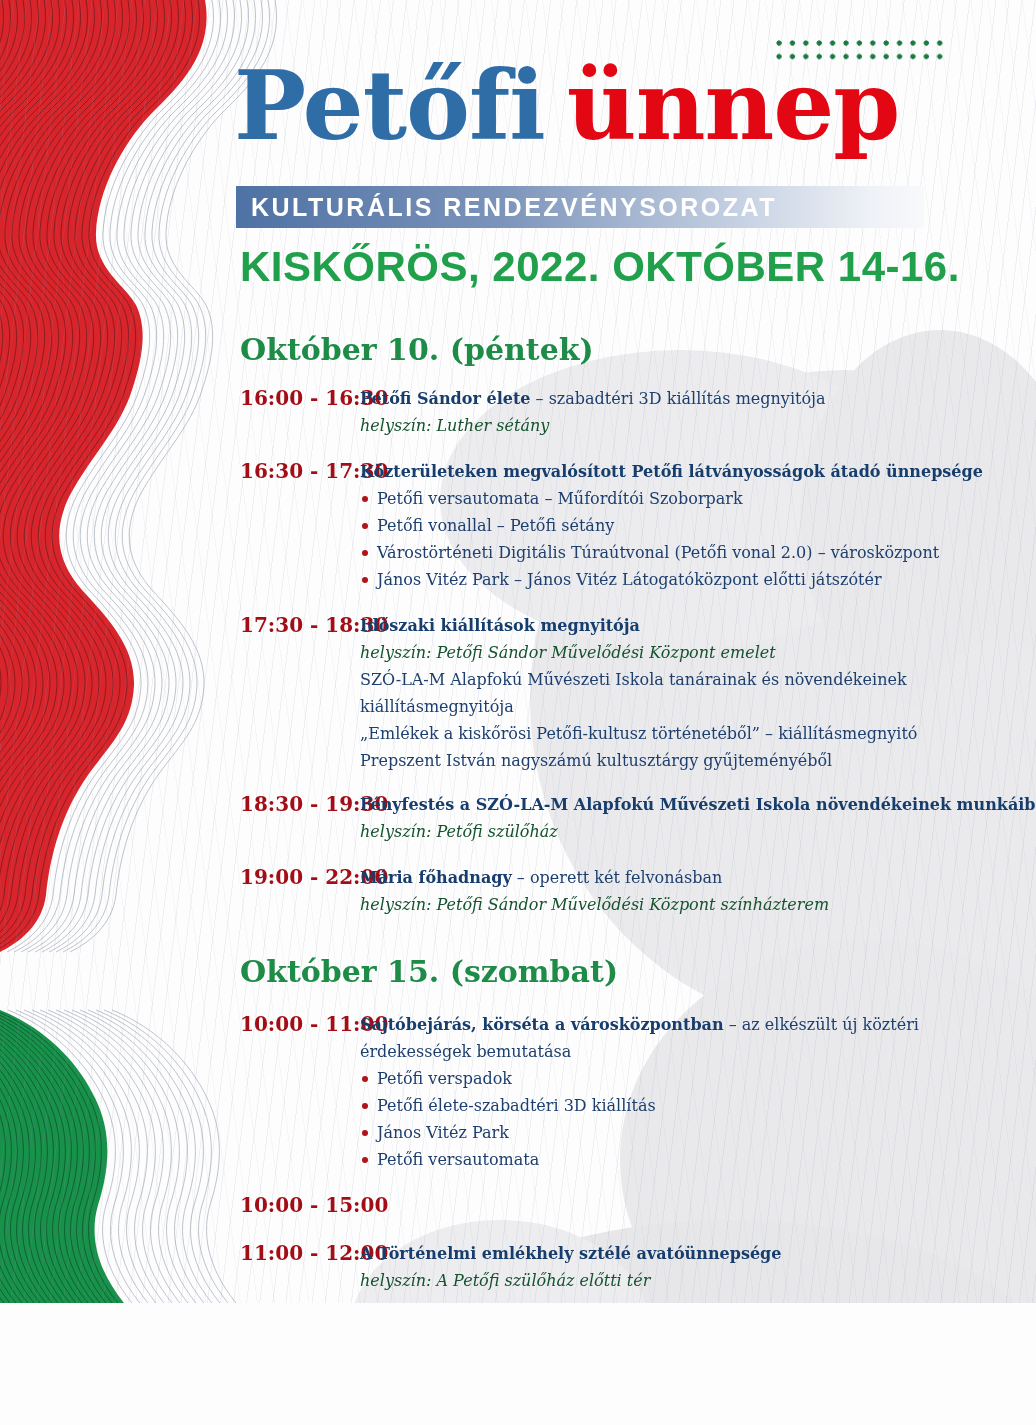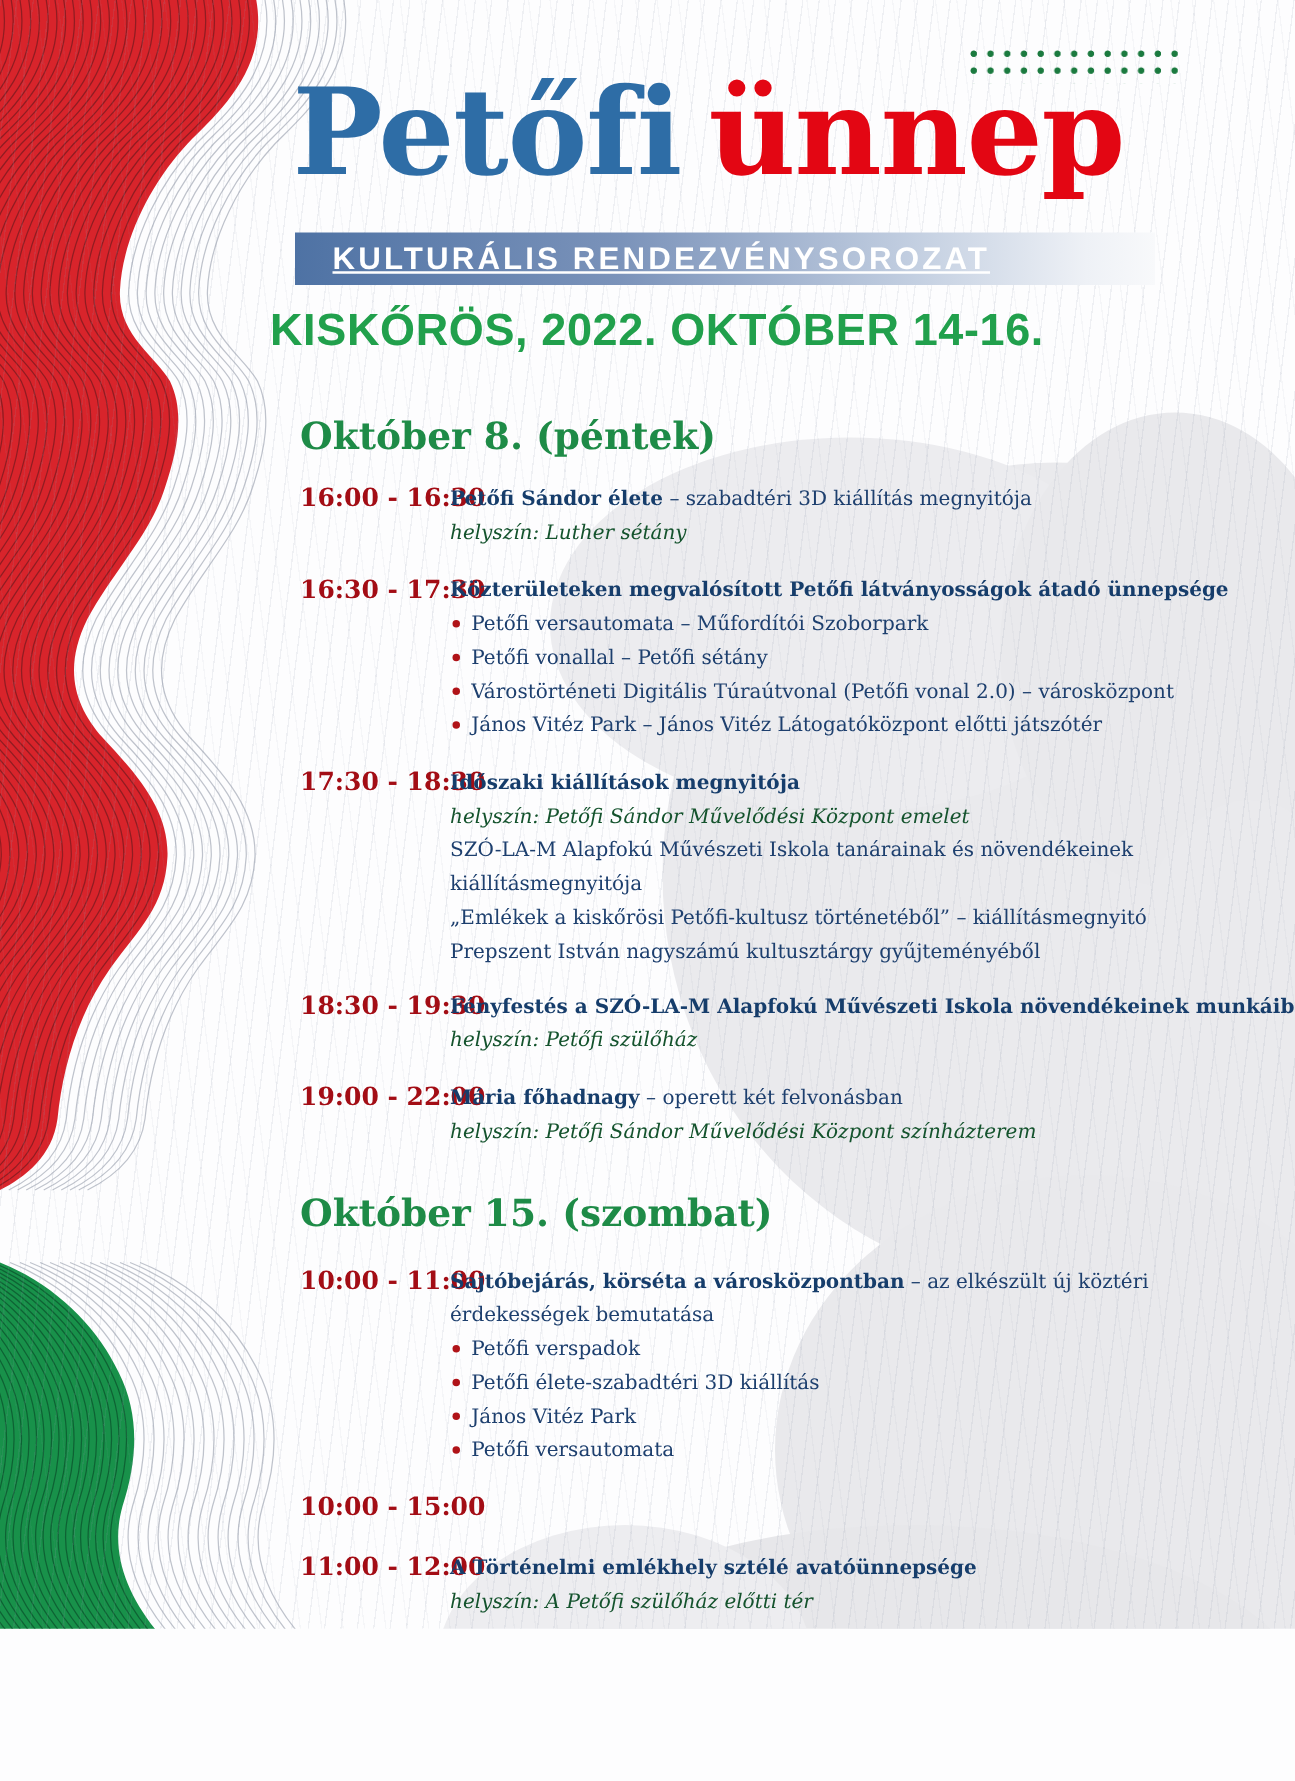--- a/index.html
+++ b/index.html
@@ -20,23 +20,23 @@
     background-image:radial-gradient(circle at 3px 3px, #1b7a3f 2.3px, rgba(27,122,63,0) 2.9px);
     background-size:13.4px 13.5px;}
   .main-title{position:absolute;left:234px;top:56px;font-size:96px;line-height:1.05;
     font-weight:700;letter-spacing:-1px;white-space:nowrap;}
   .main-title .w1{color:#2e6da6;}
   .main-title .w2{color:#e30613;margin-left:22px;}
   .subtitle-bar{position:absolute;left:236px;top:186px;width:688px;height:42px;
     background:linear-gradient(90deg,#4e72a4 0%,#7b93ba 38%,#c3cfe1 72%,#eef1f6 92%,#f8f9fb 100%);
     display:flex;align-items:center;}
   .subtitle-bar span{font-family:"Liberation Sans", sans-serif;font-weight:700;
-    color:#ffffff;font-size:25px;letter-spacing:2.5px;padding-left:30px;white-space:nowrap;text-decoration:underline;}
-  .location-date{position:absolute;left:216px;top:243px;font-family:"Liberation Sans", sans-serif;
-    font-weight:700;font-size:36px;letter-spacing:.5px;color:#21a04c;white-space:nowrap;}
+    color:#ffffff;font-size:25px;letter-spacing:2.5px;padding-left:15px;white-space:nowrap;}
+  .location-date{position:absolute;left:240px;top:243px;font-family:"Liberation Sans", sans-serif;
+    font-weight:700;font-size:42px;letter-spacing:.5px;color:#21a04c;white-space:nowrap;}
 
   
   .schedule{position:absolute;left:240px;top:332px;width:760px;}
   .day-heading{font-size:30px;font-weight:700;color:#1e8b47;line-height:36px;margin:0 0 17px 0;}
   .day2 .day-heading{margin-top:36px;margin-bottom:21px;}
   .event{display:grid;grid-template-columns:120px 1fr;margin-bottom:19px;}
   .event.mb17{margin-bottom:17px;}
   .event.mb21{margin-bottom:21px;}
   .event.mb0{margin-bottom:0;}
   .etime{font-weight:700;font-size:20px;color:#a30d15;line-height:27px;white-space:nowrap;}
@@ -184,21 +184,21 @@
 
     <div class="subtitle-bar">
       <span>KULTURÁLIS RENDEZVÉNYSOROZAT</span>
     </div>
 
     <div class="location-date">KISKŐRÖS, 2022. OKTÓBER 14-16.</div>
 
     <div class="schedule">
 
       <div class="day day1">
-        <h2 class="day-heading">Október 8. (péntek)</h2>
+        <h2 class="day-heading">Október 10. (péntek)</h2>
 
         <div class="event">
           <div class="etime">16:00 - 16:30</div>
           <div class="ebody">
             <div class="eline">
               <span class="etitle">Petőfi Sándor élete</span>
               <span class="esuffix">– szabadtéri 3D kiállítás megnyitója</span>
             </div>
             <div class="eloc">helyszín: Luther sétány</div>
           </div>

